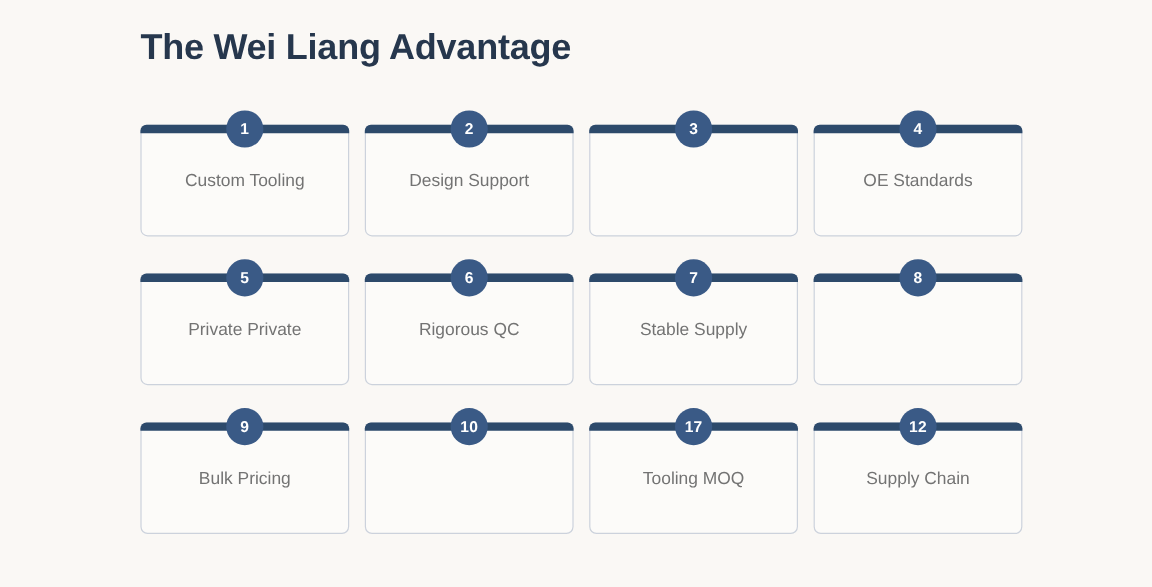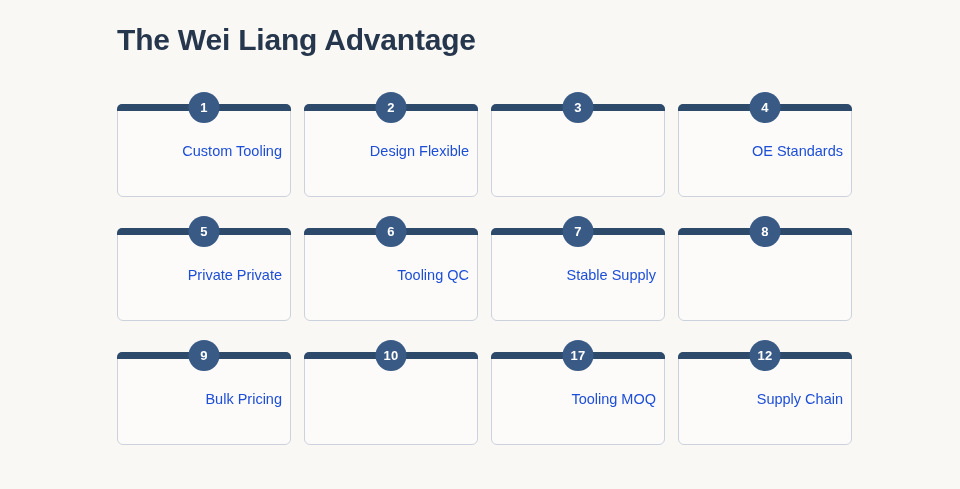--- a/index.html
+++ b/index.html
@@ -82,24 +82,24 @@
     line-height: 1;
     letter-spacing: 0.2px;
     z-index: 2;
   }
 
   .card-label {
     position: absolute;
     left: 8px;
     right: 8px;
     top: 38px;
-    text-align: right;
+    text-align: center;
     font-size: 14.5px;
     font-weight: 400;
-    color: #1d4ed8;
+    color: #737373;
     line-height: 1.2;
     white-space: nowrap;
     overflow: hidden;
     text-overflow: ellipsis;
   }
 </style>
 </head>
 <body>
 
 <div class="page">
@@ -108,40 +108,40 @@
 
   <div class="grid">
       <div class="card">
         <div class="card-topbar"></div>
         <div class="card-badge">1</div>
         <div class="card-label">Custom Tooling</div>
       </div>
       <div class="card">
         <div class="card-topbar"></div>
         <div class="card-badge">2</div>
-        <div class="card-label">Design Flexible</div>
+        <div class="card-label">Design Support</div>
       </div>
       <div class="card">
         <div class="card-topbar"></div>
         <div class="card-badge">3</div>
       </div>
       <div class="card">
         <div class="card-topbar"></div>
         <div class="card-badge">4</div>
         <div class="card-label">OE Standards</div>
       </div>
       <div class="card">
         <div class="card-topbar"></div>
         <div class="card-badge">5</div>
         <div class="card-label">Private Private</div>
       </div>
       <div class="card">
         <div class="card-topbar"></div>
         <div class="card-badge">6</div>
-        <div class="card-label">Tooling QC</div>
+        <div class="card-label">Rigorous QC</div>
       </div>
       <div class="card">
         <div class="card-topbar"></div>
         <div class="card-badge">7</div>
         <div class="card-label">Stable Supply</div>
       </div>
       <div class="card">
         <div class="card-topbar"></div>
         <div class="card-badge">8</div>
       </div>

